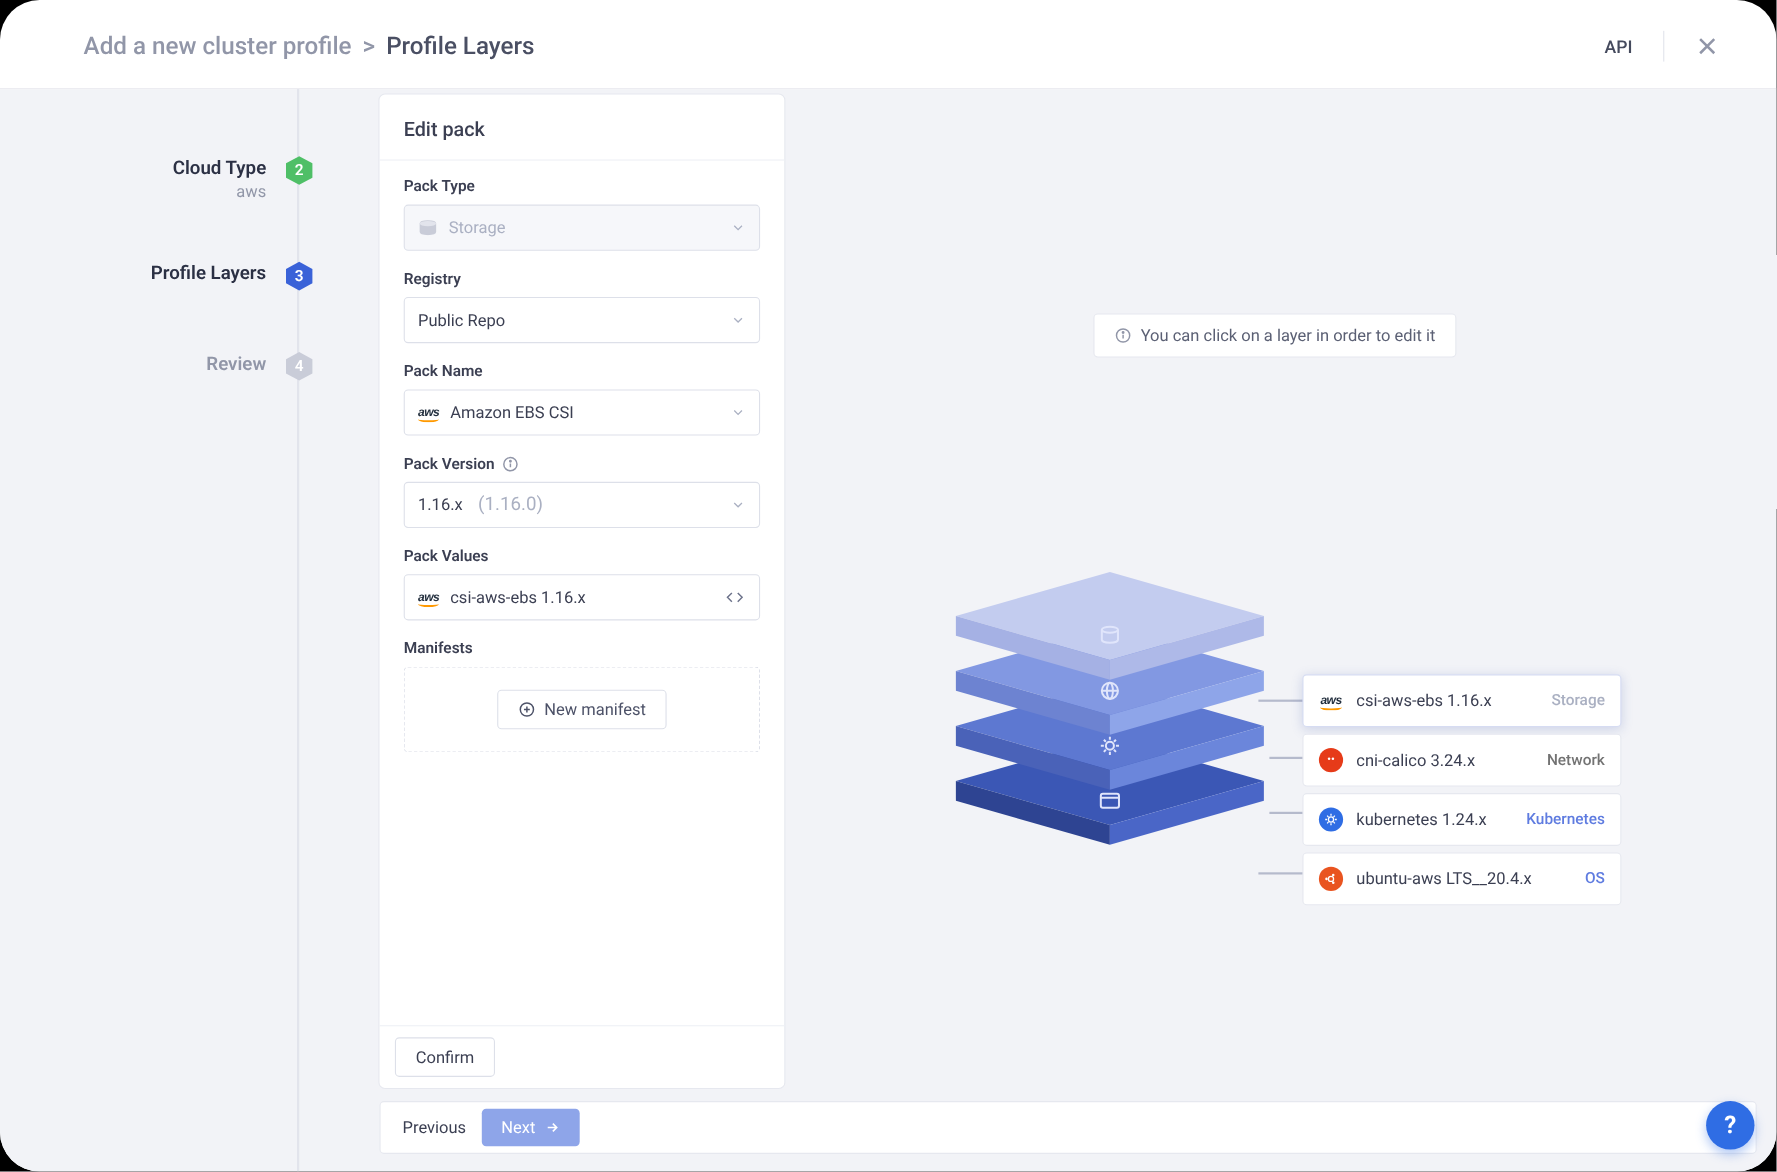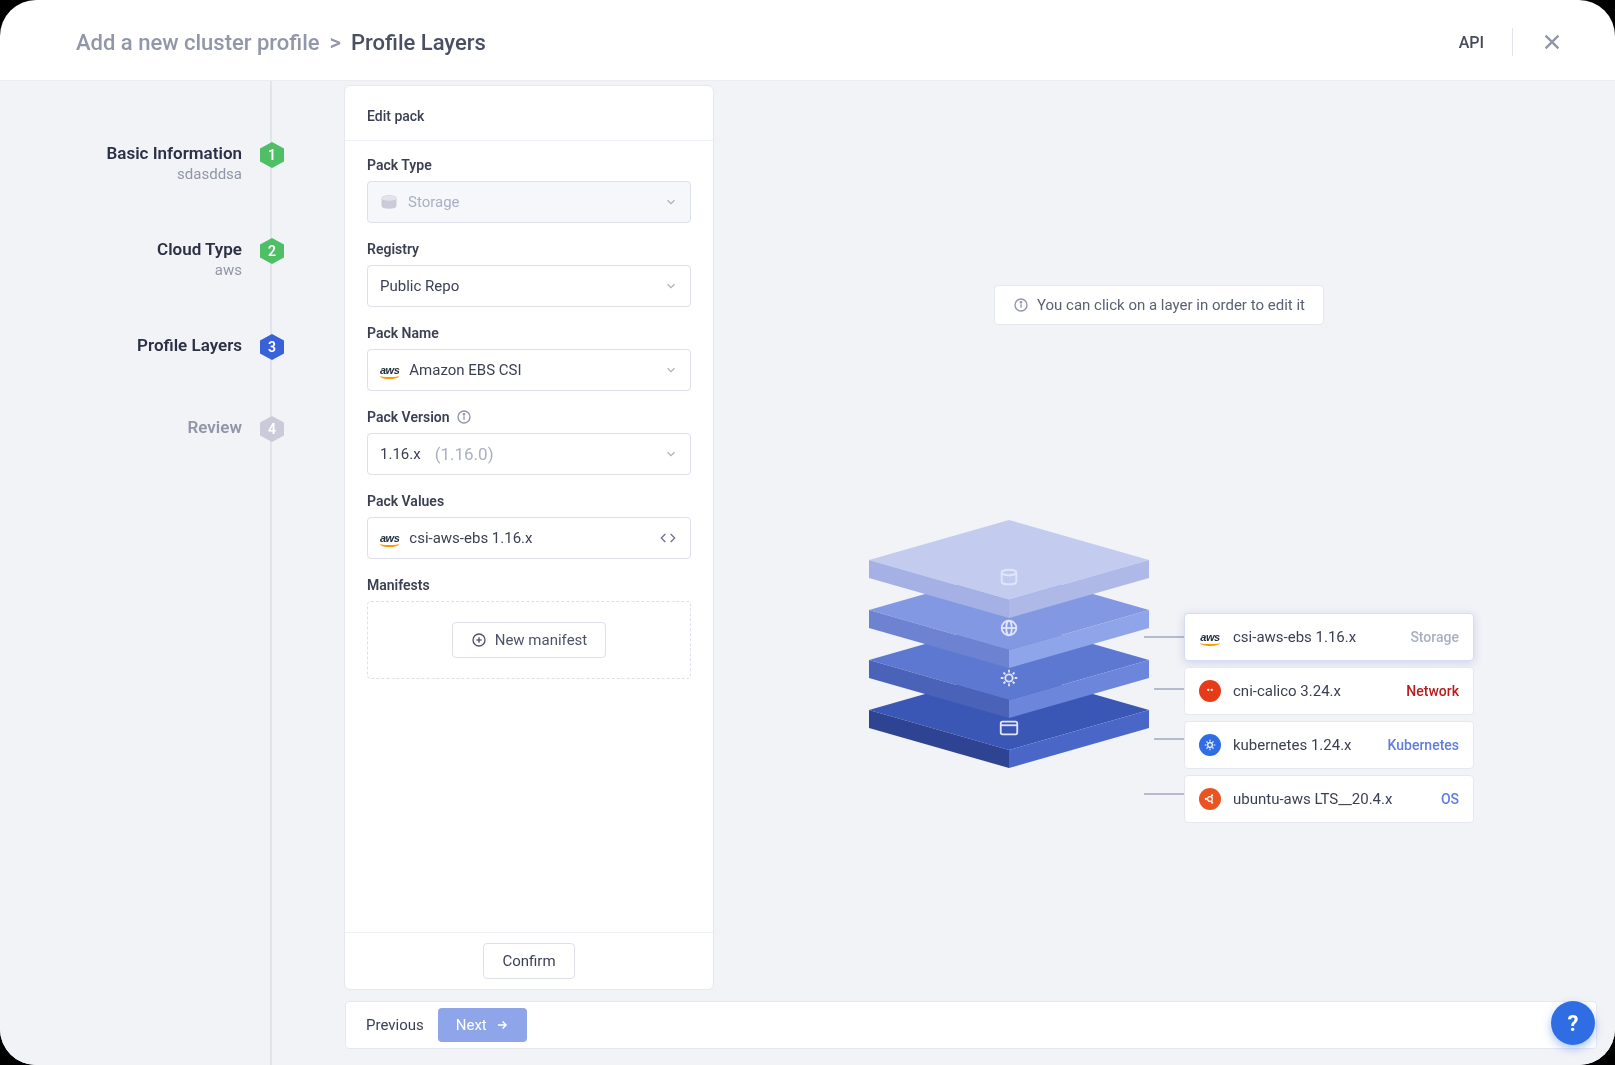--- a/index.html
+++ b/index.html
@@ -26,37 +26,37 @@
   .step-sub { font-size:15px; color:#9196a8; margin-top:2px; }
   .hex { width:28px; height:28px; position:relative; display:flex; align-items:center; justify-content:center; font-size:14px; font-weight:600; color:#fff; z-index:2; }
   .hex svg { position:absolute; inset:0; }
   .hex span { position:relative; z-index:2; }
   .hex.green svg path { fill:#4fbf67; }
   .hex.blue  svg path { fill:#3a62d8; }
   .hex.gray  svg path { fill:#c9ccd8; }
 
   
   .edit-panel { width:370px; background:#fff; border:1px solid #e6e8ef; border-radius:6px; margin-top:4px; margin-left:54px; display:flex; flex-direction:column; max-height:905px; }
-  .edit-panel .panel-title { padding:22px 22px 16px; font-size:14px; font-weight:500; color:#3b3f52; border-bottom:1px solid #eef0f5; }
+  .edit-panel .panel-title { padding:22px 22px 16px; font-size:18px; font-weight:500; color:#3b3f52; border-bottom:1px solid #eef0f5; }
   .panel-body { padding:16px 22px 10px; flex:1; overflow:auto; }
   .field { margin-bottom:18px; }
   .field-label { font-size:14px; font-weight:600; color:#3b3f52; margin-bottom:8px; display:flex; align-items:center; gap:6px; }
   .select { border:1px solid #dde0e9; border-radius:4px; height:42px; display:flex; align-items:center; padding:0 12px; font-size:15px; color:#3b3f52; justify-content:space-between; background:#fff; cursor:pointer; }
   .select.disabled { background:#f6f7fa; color:#aab0c2; cursor:default; }
   .select .sel-left { display:flex; align-items:center; gap:10px; }
   .chev-down { width:14px; height:14px; color:#aab0c2; }
   .sel-icon { width:18px; height:14px; display:inline-block; }
   .info-icon { width:16px; height:16px; color:#9196a8; }
   .select .ver-sub { color:#aab0c2; font-size:17px; margin-left:4px; }
   .values-box { border:1px solid #dde0e9; border-radius:4px; height:42px; display:flex; align-items:center; justify-content:space-between; padding:0 12px; font-size:15px; color:#3b3f52; background:#fff; cursor:pointer; }
   .values-box .vb-left { display:flex; align-items:center; gap:10px; }
   .code-icon { color:#6d738b; }
   .manifest-box { border:1px dashed #dde0e9; border-radius:4px; padding:20px 0; display:flex; justify-content:center; }
   .new-manifest-btn { border:1px solid #dde0e9; border-radius:4px; padding:8px 18px; font-size:15px; color:#4d5268; background:#fff; display:flex; align-items:center; gap:8px; cursor:pointer; }
-  .panel-footer { border-top:1px solid #eef0f5; padding:10px 14px; display:flex; justify-content:center; }
+  .panel-footer { border-top:1px solid #eef0f5; padding:10px 14px; display:flex; justify-content:flex-start; }
   .confirm-btn { border:1px solid #dde0e9; border-radius:4px; padding:8px 18px; font-size:15px; color:#3b3f52; background:#fff; cursor:pointer; }
 
   
   .canvas { flex:1; position:relative; }
   .hint-pill { position:absolute; top:204px; left:280px; background:#fff; border:1px solid #e6e8ef; border-radius:4px; padding:10px 18px; font-size:15px; color:#5b6074; display:flex; align-items:center; gap:8px; }
 
   .stack-wrap { position:absolute; bottom:300px; left:130px; width:330px; height:260px; pointer-events:none; }
   .stack { position:relative; width:100%; height:100%; }
   .lstack { position:absolute; left:0; width:330px; height:120px; pointer-events:auto; cursor:pointer; }
   .lstack svg { width:100%; height:100%; }
@@ -75,21 +75,21 @@
   .conn.c1 { top:607px; left:440px; width:200px; }
   .conn.c2 { top:657px; left:440px; width:200px; }
   .conn.c3 { top:712px; left:430px; width:200px; }
 
   .layer-cards { position:absolute; top:532px; left:470px; display:flex; flex-direction:column; gap:6px; }
   .layer-card { background:#fff; border:1px solid #e6e8ef; border-radius:4px; width:290px; height:48px; display:flex; align-items:center; padding:0 14px; gap:12px; font-size:15px; cursor:pointer; }
   .layer-card.selected { box-shadow:0 2px 10px rgba(83,104,180,0.22); border-color:#d6dcf2; }
   .layer-card .lc-name { color:#3b3f52; flex:1; }
   .layer-card .lc-tag { font-size:14px; font-weight:500; }
   .lc-tag.storage { color:#aab0c2; }
-  .lc-tag.network { color:#b91c1c; }
+  .lc-tag.network { color:#737373; }
   .lc-tag.k8s { color:#5f7ce0; }
   .lc-tag.os { color:#5f7ce0; }
   .lc-icon { width:22px; height:22px; border-radius:50%; display:flex; align-items:center; justify-content:center; font-size:12px; color:#fff; flex-shrink:0; }
   .lc-icon.aws { background:none; }
   .lc-icon.calico { background:#e63b19; }
   .lc-icon.k8s { background:#2f6de4; }
   .lc-icon.ubuntu { background:#e95420; }
 
   
   .bottom-bar { position:absolute; left:345px; right:18px; bottom:16px; background:#fff; border:1px solid #e6e8ef; border-radius:4px; height:48px; display:flex; align-items:center; padding:0 20px; gap:14px; }
@@ -120,32 +120,20 @@
           <path d="M5 5 L19 19 M19 5 L5 19"></path>
         </svg>
     </div>
   </div>
 
   <div class="app-body">
 
     <div class="sidebar">
       <div class="timeline-line"></div>
 
-      <div class="step">
-        <div class="step-text">
-          <div class="step-title">Basic Information</div>
-          <div class="step-sub">sdasddsa</div>
-        </div>
-        <div class="hex green">
-          <svg viewBox="0 0 28 28">
-              <path d="M14 1 L26 7.5 L26 20.5 L14 27 L2 20.5 L2 7.5 Z"></path>
-            </svg>
-          <span>1</span>
-        </div>
-      </div>
 
       <div class="step">
         <div class="step-text">
           <div class="step-title">Cloud Type</div>
           <div class="step-sub">aws</div>
         </div>
         <div class="hex green">
           <svg viewBox="0 0 28 28">
               <path d="M14 1 L26 7.5 L26 20.5 L14 27 L2 20.5 L2 7.5 Z"></path>
             </svg>

